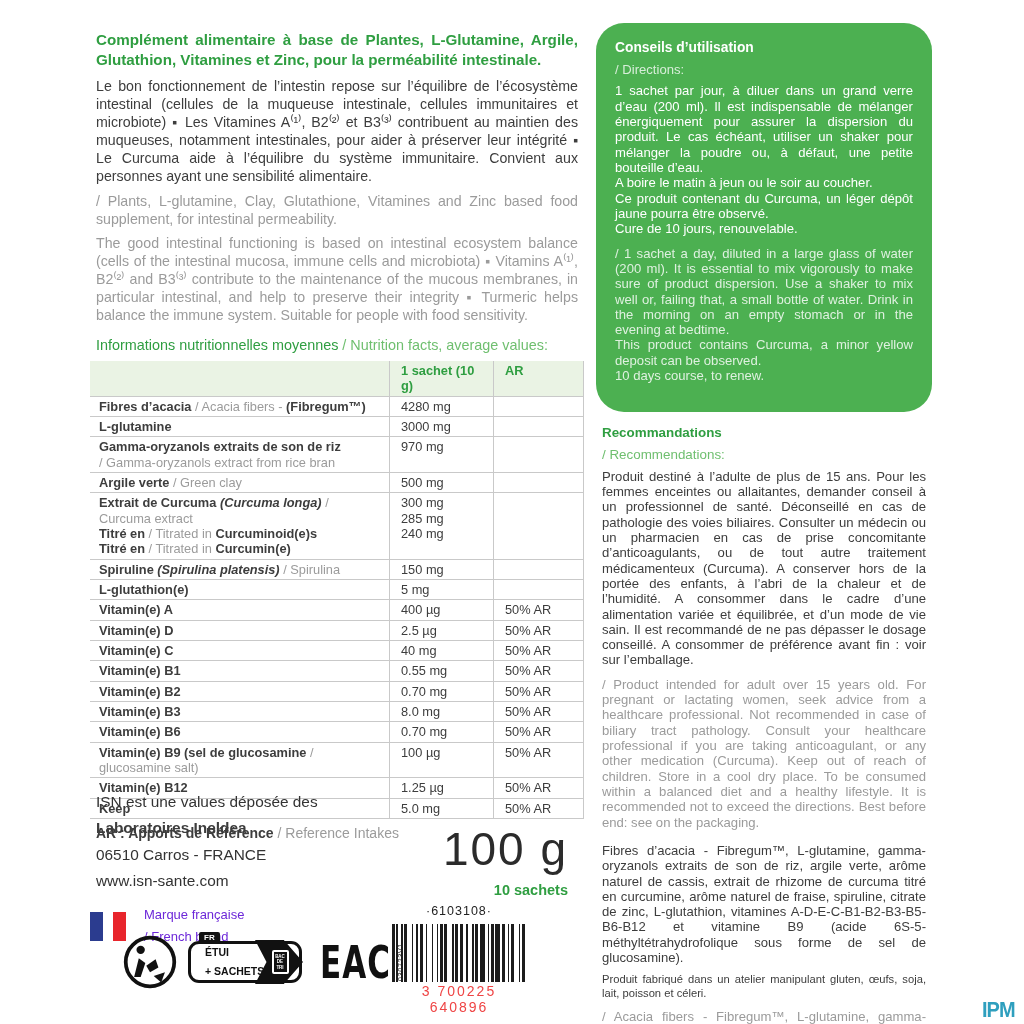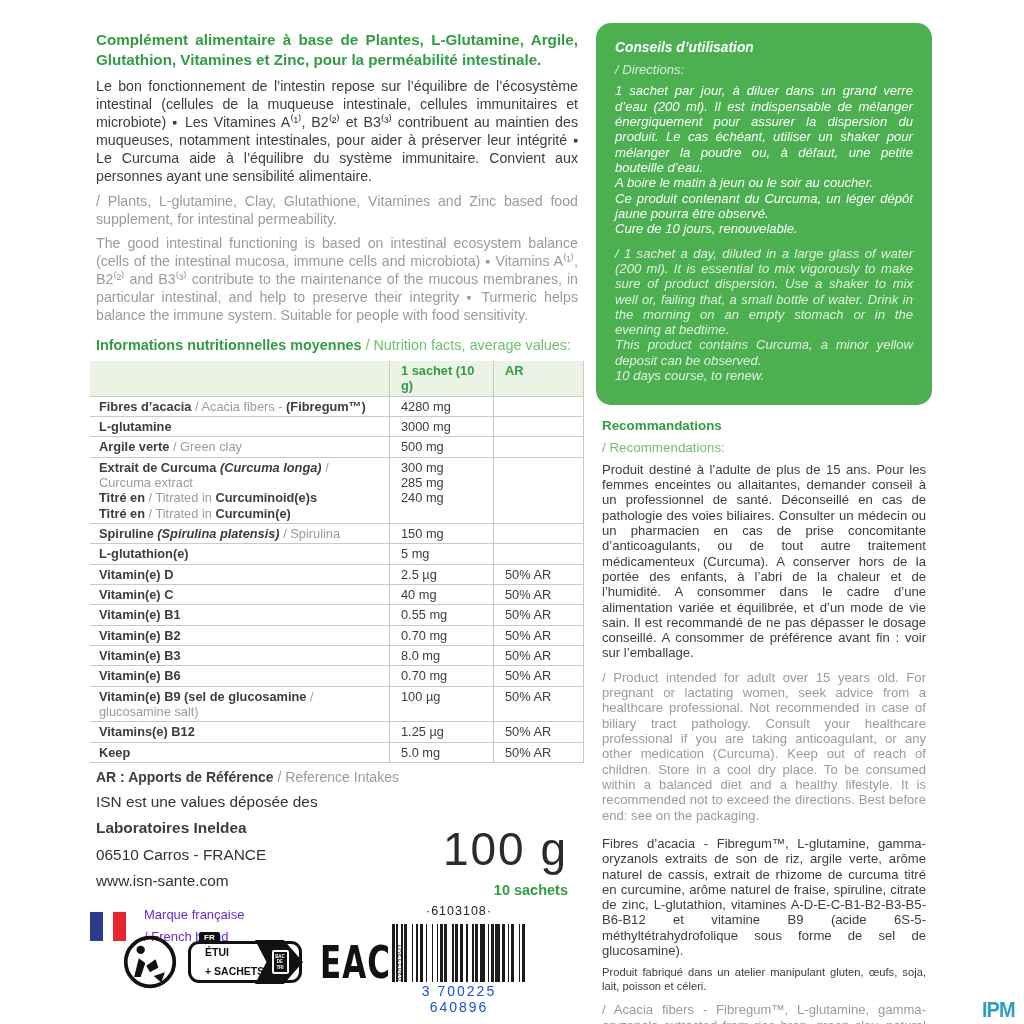--- a/index.html
+++ b/index.html
@@ -17,21 +17,21 @@
   .bi{font-weight:bold;font-style:italic;color:var(--ink);}
   .g{color:var(--gray);}
 
   
   .left-col{position:absolute;left:90px;top:24px;width:494px;}
   .headline{color:var(--green);font-weight:bold;font-size:15.2px;line-height:1.3;text-align:justify;}
   .intro{font-size:14.2px;line-height:1.27;margin-top:7px;}
   .intro.dark{color:var(--ink);}
   .intro.gray{color:var(--gray);}
   .nutri-title{margin-top:13px;font-size:14.4px;}
-  .nutri-title .t-fr{font-weight:bold;color:var(--green);}
+  .nutri-title .t-fr{font-weight:normal;color:var(--green);}
   .nutri-title .t-en{color:var(--green-lt);}
   table.nutri{margin-top:8px;width:100%;border-collapse:collapse;font-size:12.8px;line-height:1.2;}
   table.nutri td{border-top:1px solid var(--line);padding:2px 6px 2px 9px;vertical-align:top;}
   table.nutri td.val{border-left:1px solid var(--line);padding-left:11px;width:104px;}
   table.nutri td.ar{border-left:1px solid var(--line);border-right:1px solid var(--line);padding-left:11px;width:90px;}
   table.nutri tr.head td{background:var(--head-bg);border-top:none;color:var(--green);font-weight:bold;height:23px;}
   table.nutri tbody:last-child tr:last-child td{border-bottom:1px solid var(--line);}
   .footnote{margin-top:6px;font-size:14px;}
 
   
@@ -47,21 +47,21 @@
   .weight-block{position:absolute;left:408px;top:816px;width:166px;text-align:right;}
   .weight{font-size:46px;color:#2b2b2b;letter-spacing:2px;font-weight:normal;}
   .sachets{margin-top:4px;font-size:14.5px;font-weight:bold;color:var(--green);}
 
   
   .barcode-block{position:absolute;left:388px;top:898px;width:142px;text-align:center;}
   .bc-top{font-size:12.5px;letter-spacing:1px;color:#222;}
   .bc-bars{margin-top:3px;height:58px;display:flex;align-items:stretch;justify-content:center;}
   .bc-bars span{display:block;height:100%;}
   .bc-bars .bar{background:#1c1c1c;}
-  .bc-num{margin-top:1px;font-size:14px;letter-spacing:2px;color:#1d4ed8;}
+  .bc-num{margin-top:1px;font-size:14px;letter-spacing:2px;color:#ef4444;}
 
   
   .logos-row{position:absolute;left:122px;top:934px;display:flex;align-items:center;}
   .pack-badge{position:relative;width:114px;height:42px;border:3px solid #111;border-radius:11px;
               display:flex;align-items:center;background:#fff;margin-left:10px;}
   .fr-tab{position:absolute;top:-12px;left:8px;background:#111;color:#fff;font-size:8px;
           font-weight:bold;padding:1px 5px;border-radius:2px;}
   .badge-labels{padding-left:8px;font-size:10.5px;font-weight:bold;line-height:1.2;color:#111;}
   .badge-arrow{position:absolute;right:-4px;top:-4px;bottom:-4px;width:48px;background:#111;
                clip-path:polygon(0 0,60% 0,100% 50%,60% 100%,0 100%,24% 50%);
@@ -69,21 +69,21 @@
   .bin{width:17px;height:24px;background:#111;border:2px solid #fff;border-radius:2px;
        margin-left:2px;display:flex;flex-direction:column;align-items:center;justify-content:center;}
   .bin-label{font-size:4.5px;line-height:1.2;color:#fff;font-weight:bold;text-align:center;}
   .eac{margin-left:18px;font-family:"DejaVu Sans",sans-serif;font-weight:bold;font-size:31px;
        color:#111;display:inline-block;transform:scaleY(1.45);letter-spacing:1px;}
   .vert-code{margin-left:5px;writing-mode:vertical-rl;transform:rotate(180deg);
              font-size:7.5px;color:#222;letter-spacing:.5px;}
 
   
   .right-col{position:absolute;left:596px;top:23px;width:336px;font-size:13.1px;line-height:1.17;}
-  .green-box{background:var(--green-box);border-radius:15px;padding:11px 13px 16px;color:#fff;font-style:italic;}
+  .green-box{background:var(--green-box);border-radius:28px;padding:11px 13px 23px;color:#fff;}
   .gb-title{font-weight:bold;font-size:13.8px;}
   .gb-sub{color:rgba(255,255,255,.78);}
   .gb-fr{text-align:justify;}
   .gb-en{margin-top:9px;color:rgba(255,255,255,.82);text-align:justify;}
   .sec{margin-top:13px;}
   .sec-title{color:var(--green);font-weight:bold;font-size:13.4px;}
   .sec-sub{color:var(--green-lt);font-size:13.4px;}
   .p-dark{color:var(--ink);text-align:justify;margin-top:2px;}
   .p-gray{color:var(--gray);text-align:justify;margin-top:9px;}
   .note{font-size:11.2px;line-height:1.2;margin-top:8px;text-align:justify;}
@@ -115,20 +115,25 @@
         <td><span class="b">Fibres d’acacia</span><span class="g"> / Acacia fibers - </span><span class="b">(Fibregum™)</span></td>
         <td class="val">4280 mg</td>
         <td class="ar"></td>
       </tr>
       <tr>
         <td><span class="b">L-glutamine</span></td>
         <td class="val">3000 mg</td>
         <td class="ar"></td>
       </tr>
       <tr>
+        <td><span class="b">Gamma-oryzanols extraits de son de riz</span><span class="g" style="display:block">/ Gamma-oryzanols extract from rice bran</span></td>
+        <td class="val">970 mg</td>
+        <td class="ar"></td>
+      </tr>
+      <tr>
         <td><span class="b">Argile verte</span><span class="g"> / Green clay</span></td>
         <td class="val">500 mg</td>
         <td class="ar"></td>
       </tr>
       <tr>
         <td>
           <span style="display:block"><span class="b">Extrait de Curcuma </span><span class="bi">(Curcuma longa)</span><span class="g"> / Curcuma extract</span></span>
           <span style="display:block"><span class="b">Titré en</span><span class="g"> / Titrated in </span><span class="b">Curcuminoid(e)s</span></span>
           <span style="display:block"><span class="b">Titré en</span><span class="g"> / Titrated in </span><span class="b">Curcumin(e)</span></span>
         </td>
@@ -145,20 +150,25 @@
         <td class="ar"></td>
       </tr>
       <tr>
         <td><span class="b">L-glutathion(e)</span></td>
         <td class="val">5 mg</td>
         <td class="ar"></td>
       </tr>
     </tbody>
     <tbody>
 
+        <tr>
+          <td><span class="b">Vitamin(e) A</span><span class="g"></span></td>
+          <td class="val">400 µg</td>
+          <td class="ar">50% AR</td>
+        </tr>
 
         <tr>
           <td><span class="b">Vitamin(e) D</span><span class="g"></span></td>
           <td class="val">2.5 µg</td>
           <td class="ar">50% AR</td>
         </tr>
 
 
         <tr>
           <td><span class="b">Vitamin(e) C</span><span class="g"></span></td>
@@ -191,21 +201,21 @@
           <td class="ar">50% AR</td>
         </tr>
 
         <tr>
           <td><span class="b">Vitamin(e) B9 (sel de glucosamine</span><span class="g"> / glucosamine salt)</span></td>
           <td class="val">100 µg</td>
           <td class="ar">50% AR</td>
         </tr>
 
         <tr>
-          <td><span class="b">Vitamins(e) B12</span><span class="g"></span></td>
+          <td><span class="b">Vitamin(e) B12</span><span class="g"></span></td>
           <td class="val">1.25 µg</td>
           <td class="ar">50% AR</td>
         </tr>
 
         <tr>
           <td><span class="b">Keep</span><span class="g"></span></td>
           <td class="val">5.0 mg</td>
           <td class="ar">50% AR</td>
         </tr>
       </tbody>

